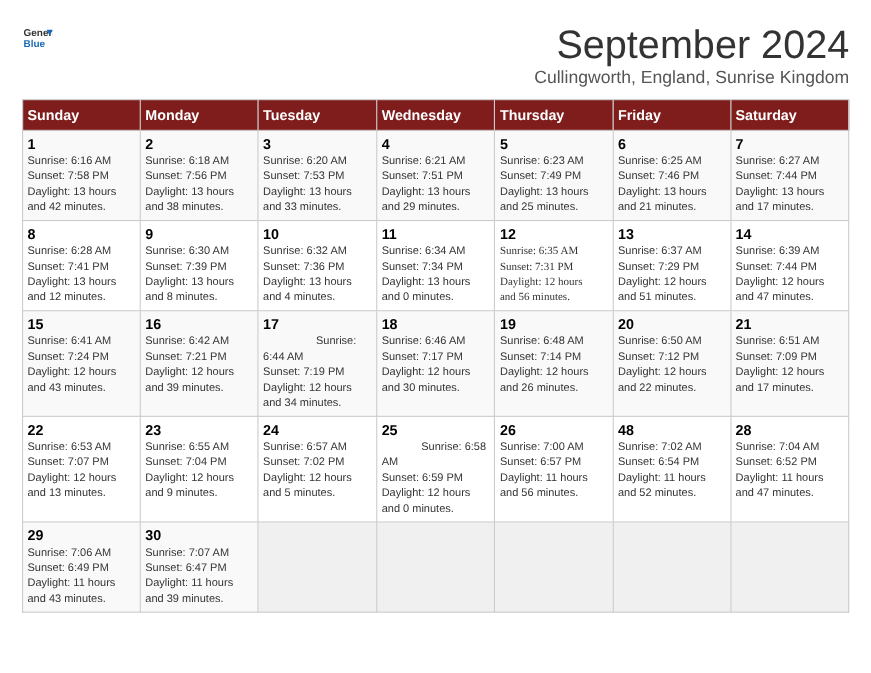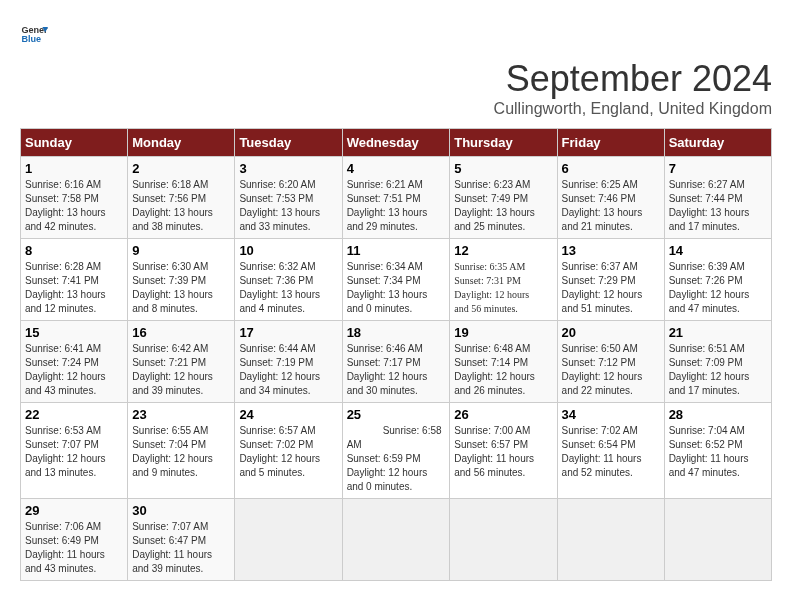--- a/index.html
+++ b/index.html
@@ -20,21 +20,20 @@
       display: flex;
       align-items: center;
       gap: 4px;
     }
     .logo-icon {
       width: 28px;
       height: 28px;
     }
     .title-area {
       text-align: right;
-      margin-top: 38px;
     }
     .calendar-title {
       font-size: 36px;
       font-weight: normal;
       color: #333;
     }
     .calendar-subtitle {
       font-size: 16px;
       color: #555;
     }
@@ -86,21 +85,21 @@
 <div class="header-area">
   <div class="logo">
     <svg class="logo-icon" viewBox="0 0 40 40" xmlns="http://www.w3.org/2000/svg">
       <text x="2" y="18" font-size="13" font-weight="bold" fill="#333">General</text>
       <text x="2" y="32" font-size="13" font-weight="bold" fill="#1a6bb5">Blue</text>
       <polygon points="32,10 40,10 36,18" fill="#1a6bb5"></polygon>
     </svg>
   </div>
   <div class="title-area">
     <div class="calendar-title">September 2024</div>
-    <div class="calendar-subtitle">Cullingworth, England, United Kingdom</div>
+    <div class="calendar-subtitle">Cullingworth, England, Sunrise Kingdom</div>
   </div>
 </div>
 
 <table>
   <thead>
     <tr id="weekday-header">
     <th>Sunday</th>
         <th>Monday</th>
         <th>Tuesday</th>
         <th>Wednesday</th>
@@ -159,34 +158,34 @@
 and 0 minutes.</span></td>
         <td><span class="day-num">12</span><span class="day-info" style="white-space: pre-line; font-family: Liberation Serif, serif;">Sunrise: 6:35 AM
 Sunset: 7:31 PM
 Daylight: 12 hours
 and 56 minutes.</span></td>
         <td><span class="day-num">13</span><span class="day-info" style="white-space: pre-line;">Sunrise: 6:37 AM
 Sunset: 7:29 PM
 Daylight: 12 hours
 and 51 minutes.</span></td>
         <td><span class="day-num">14</span><span class="day-info" style="white-space: pre-line;">Sunrise: 6:39 AM
-Sunset: 7:26 PM
+Sunset: 7:44 PM
 Daylight: 12 hours
 and 47 minutes.</span></td>
       </tr>
       <tr>
         <td><span class="day-num">15</span><span class="day-info" style="white-space: pre-line;">Sunrise: 6:41 AM
 Sunset: 7:24 PM
 Daylight: 12 hours
 and 43 minutes.</span></td>
         <td><span class="day-num">16</span><span class="day-info" style="white-space: pre-line;">Sunrise: 6:42 AM
 Sunset: 7:21 PM
 Daylight: 12 hours
 and 39 minutes.</span></td>
-        <td><span class="day-num">17</span><span class="day-info" style="white-space: pre-line;">Sunrise: 6:44 AM
+        <td><span class="day-num">17</span><span class="day-info" style="white-space: pre-line; margin-left: 48px;">Sunrise: 6:44 AM
 Sunset: 7:19 PM
 Daylight: 12 hours
 and 34 minutes.</span></td>
         <td><span class="day-num">18</span><span class="day-info" style="white-space: pre-line;">Sunrise: 6:46 AM
 Sunset: 7:17 PM
 Daylight: 12 hours
 and 30 minutes.</span></td>
         <td><span class="day-num">19</span><span class="day-info" style="white-space: pre-line;">Sunrise: 6:48 AM
 Sunset: 7:14 PM
 Daylight: 12 hours
@@ -214,21 +213,21 @@
 Daylight: 12 hours
 and 5 minutes.</span></td>
         <td><span class="day-num">25</span><span class="day-info" style="white-space: pre-line; margin-left: 36px;">Sunrise: 6:58 AM
 Sunset: 6:59 PM
 Daylight: 12 hours
 and 0 minutes.</span></td>
         <td><span class="day-num">26</span><span class="day-info" style="white-space: pre-line;">Sunrise: 7:00 AM
 Sunset: 6:57 PM
 Daylight: 11 hours
 and 56 minutes.</span></td>
-        <td><span class="day-num">34</span><span class="day-info" style="white-space: pre-line; text-align: right;">Sunrise: 7:02 AM
+        <td><span class="day-num">48</span><span class="day-info" style="white-space: pre-line; text-align: right;">Sunrise: 7:02 AM
 Sunset: 6:54 PM
 Daylight: 11 hours
 and 52 minutes.</span></td>
         <td><span class="day-num">28</span><span class="day-info" style="white-space: pre-line;">Sunrise: 7:04 AM
 Sunset: 6:52 PM
 Daylight: 11 hours
 and 47 minutes.</span></td>
       </tr>
       <tr>
         <td><span class="day-num">29</span><span class="day-info" style="white-space: pre-line;">Sunrise: 7:06 AM

